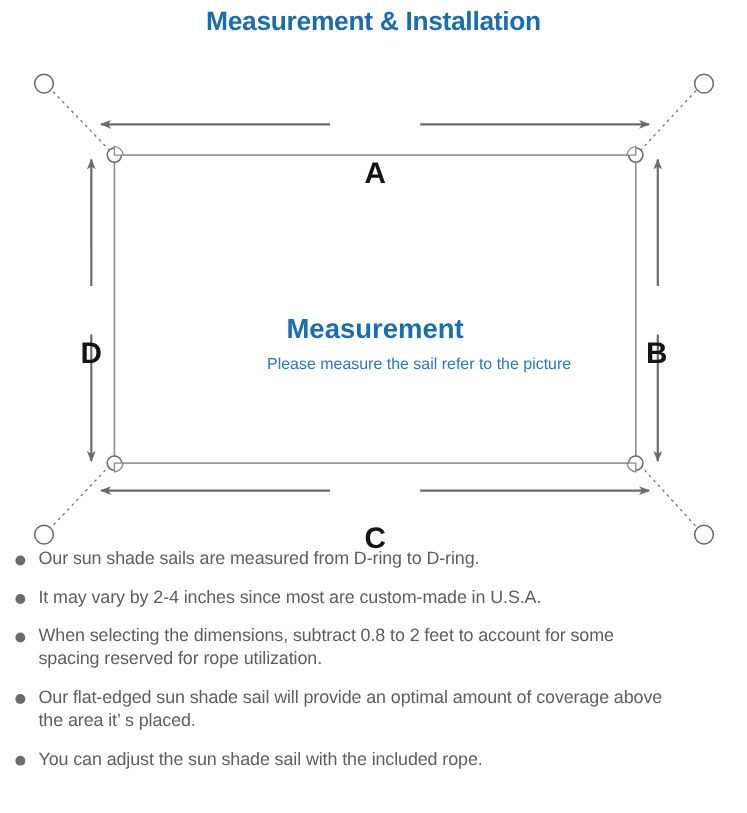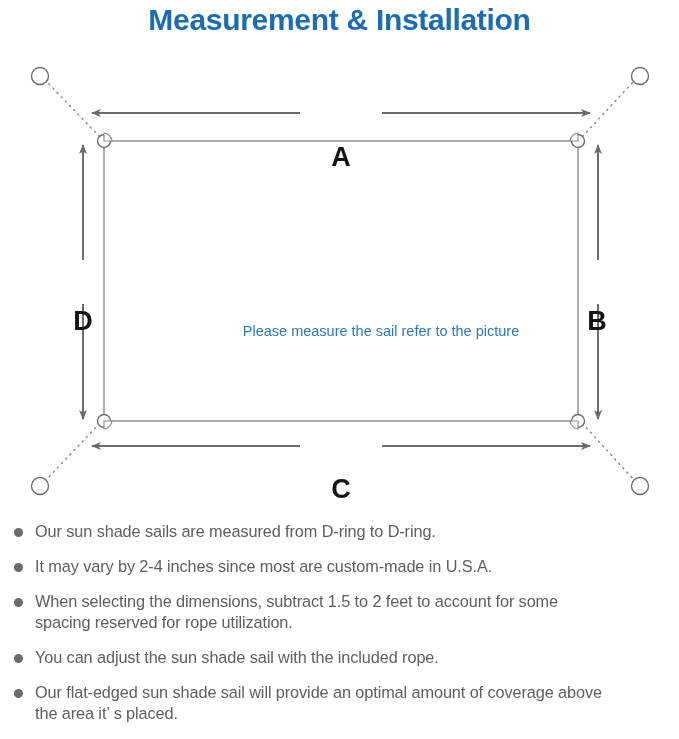--- a/index.html
+++ b/index.html
@@ -21,21 +21,21 @@
     background: #ffffff;
   }
 
   
   .title {
     position: absolute;
     left: 0;
     top: 0px;
     width: 679px;
     text-align: center;
-    font-size: 30px;
+    font-size: 24px;
     font-weight: bold;
     color: #1b6cb0;
     letter-spacing: -0.3px;
     line-height: 40px;
     white-space: nowrap;
   }
 
   
   .diagram-wrap {
     position: absolute;
@@ -85,21 +85,21 @@
   }
   .dim-a { left: 306px; top: 98px; width: 70px; }
   .dim-c { left: 306px; top: 430px; width: 70px; }
   .dim-d { left: 58px;  top: 262px; width: 50px; }
   .dim-b { left: 572px; top: 262px; width: 50px; }
 
   
   .notes {
     position: absolute;
     left: 0;
-    top: 521px;
+    top: 498px;
     width: 626px;
   }
   .note-item {
     display: flex;
     align-items: flex-start;
     padding: 0 14px 0 14px;
     margin-bottom: 14px;
   }
   .note-bullet {
     flex: 0 0 auto;
@@ -180,44 +180,45 @@
         <line x1="83" y1="216" x2="83" y2="101" marker-end="url(#arrowEnd)"></line>
         <line x1="83" y1="260" x2="83" y2="375" marker-end="url(#arrowEnd)"></line>
       </g>
 
       <g stroke="#6b6b6b" stroke-width="2" fill="none">
         <line x1="598" y1="216" x2="598" y2="101" marker-end="url(#arrowEnd)"></line>
         <line x1="598" y1="260" x2="598" y2="375" marker-end="url(#arrowEnd)"></line>
       </g>
     </svg>
 
+    <div class="center-main">Measurement</div>
     <div class="center-sub">Please measure the sail refer to the picture</div>
 
     <div class="dim-label dim-a">A</div>
     <div class="dim-label dim-b">B</div>
     <div class="dim-label dim-c">C</div>
     <div class="dim-label dim-d">D</div>
   </div>
 
   <div class="notes">
     <div class="note-item">
       <span class="note-bullet"></span>
       <span class="note-text">Our sun shade sails are measured from D-ring to D-ring.</span>
     </div>
     <div class="note-item">
       <span class="note-bullet"></span>
       <span class="note-text">It may vary by 2-4 inches since most are custom-made in U.S.A.</span>
     </div>
     <div class="note-item">
       <span class="note-bullet"></span>
-      <span class="note-text">When selecting the dimensions, subtract 1.5 to 2 feet to account for some spacing reserved for rope utilization.</span>
+      <span class="note-text">When selecting the dimensions, subtract 0.8 to 2 feet to account for some spacing reserved for rope utilization.</span>
+    </div>
+    <div class="note-item">
+      <span class="note-bullet"></span>
+      <span class="note-text">Our flat-edged sun shade sail will provide an optimal amount of coverage above the area it’ s placed.</span>
     </div>
     <div class="note-item">
       <span class="note-bullet"></span>
       <span class="note-text">You can adjust the sun shade sail with the included rope.</span>
     </div>
-    <div class="note-item">
-      <span class="note-bullet"></span>
-      <span class="note-text">Our flat-edged sun shade sail will provide an optimal amount of coverage above the area it’ s placed.</span>
-    </div>
   </div>
 
 </div>
 
 </body></html>

